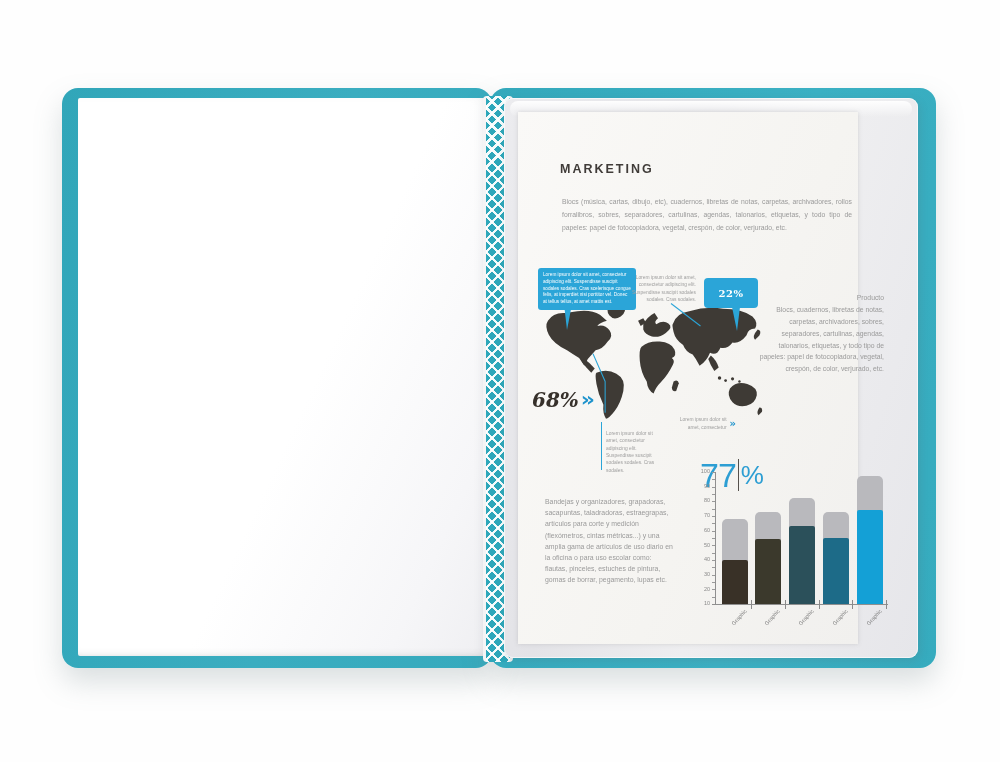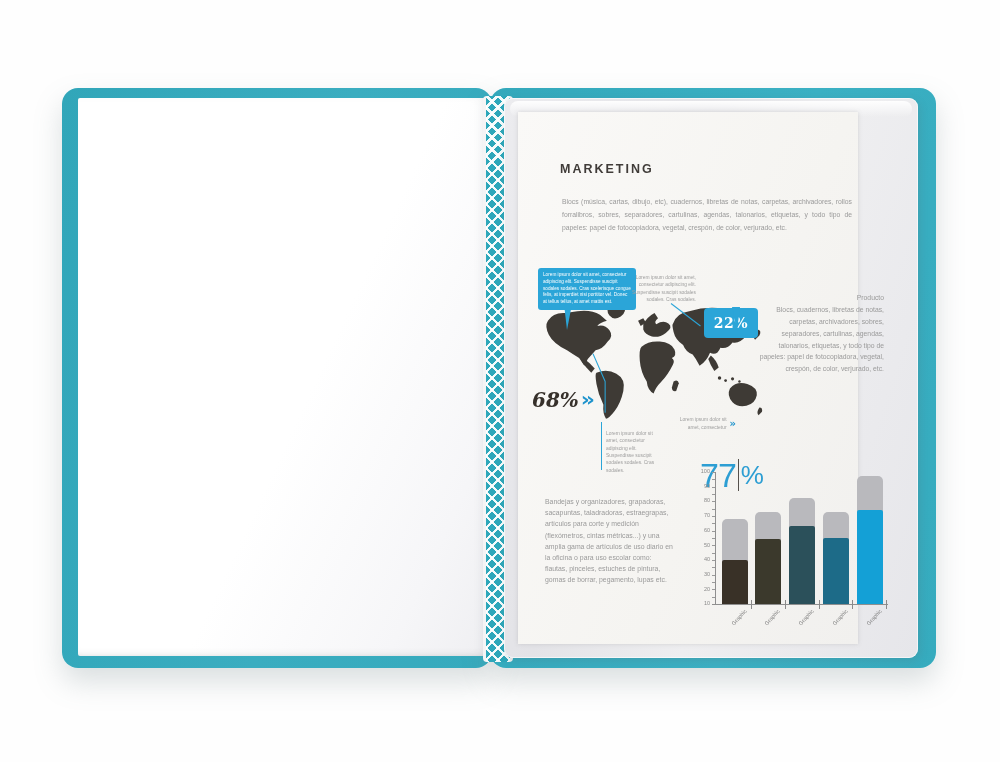--- a/index.html
+++ b/index.html
@@ -55,22 +55,22 @@
   .bubble1-tail{position:absolute;left:46px;top:42px;width:0;height:0;
     border-left:3px solid transparent;border-right:5px solid transparent;border-top:26px solid #2ba5d8;}
 
   .note{color:#9e9e9e;font-size:4.9px;line-height:1.5;position:absolute;}
   .note-top{left:104px;top:12px;width:74px;text-align:right;}
   .note-bl{left:88px;top:168px;width:58px;text-align:left;}
   .note-bl-line{position:absolute;left:83px;top:160px;width:1px;height:48px;background:#2ba5d8;}
   .note-br{left:154px;top:154px;width:64px;text-align:right;}
 
   .bubble22{position:absolute;left:186px;top:16px;width:54px;height:30px;background:#2ba5d8;
-    border-radius:4px;color:#fff;font-family:"DejaVu Serif",serif;font-weight:700;font-size:14px;
-    display:flex;align-items:center;justify-content:center;letter-spacing:.5px;margin-top:30px;}
+    border-radius:4px;color:#fff;font-family:"DejaVu Serif",serif;font-weight:700;font-size:10px;
+    display:flex;align-items:center;justify-content:center;letter-spacing:.5px;}
   .bubble22-tail{position:absolute;left:214px;top:45px;width:0;height:0;
     border-left:5px solid transparent;border-right:3px solid transparent;border-top:24px solid #2ba5d8;}
 
   .stat80{position:absolute;left:14px;top:126px;font-family:"DejaVu Serif",serif;
     font-style:italic;font-weight:700;font-size:20px;color:#36302a;display:flex;align-items:center;gap:2px;}
   .chev-big{color:#1e93cc;font-style:normal;font-weight:900;font-size:22px;line-height:1;
     font-family:"DejaVu Sans",sans-serif;transform:scaleY(.9);}
   .chev-small{color:#1e93cc;font-weight:900;font-size:10px;vertical-align:middle;
     font-family:"DejaVu Sans",sans-serif;margin-left:2px;}
   .note-br-row{display:flex;align-items:center;justify-content:flex-end;gap:1px;}

